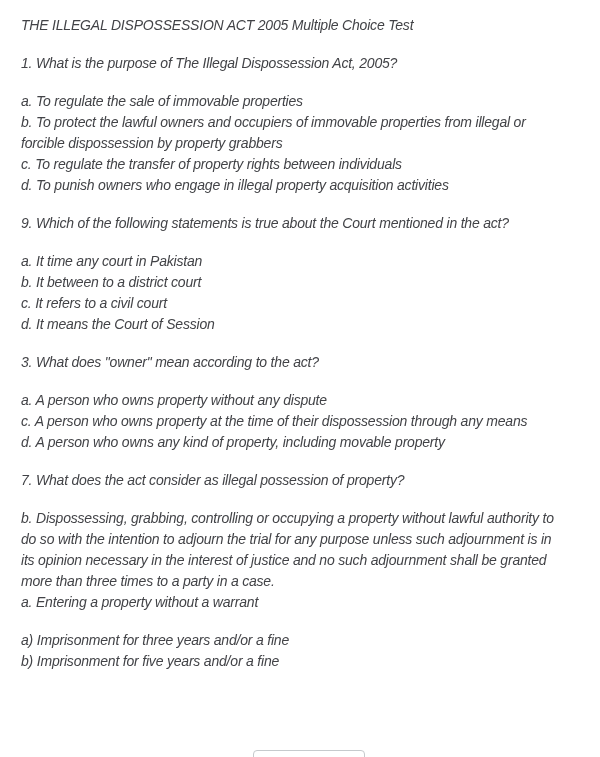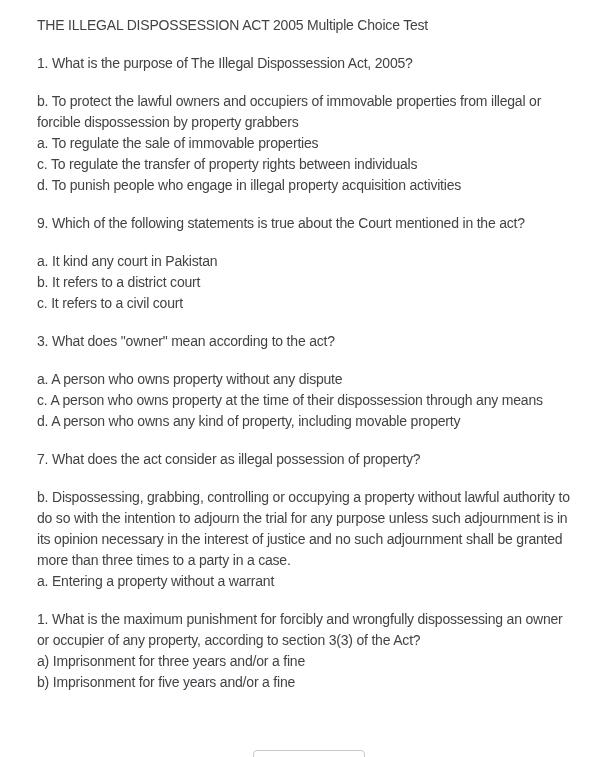--- a/index.html
+++ b/index.html
@@ -12,23 +12,24 @@
     background: #ffffff;
     overflow: hidden;
     position: relative;
     font-family: "Liberation Sans", sans-serif;
     font-size: 14px;
     line-height: 21px;
     letter-spacing: -0.2px;
     color: #424347;
   }
   .doc {
-    padding: 15px 23px 0 37px;
+    padding: 15px 23px 0 21px;
     width: 540px;
     box-sizing: content-box;
+    font-style: italic;
   }
   .block {
     margin: 0 0 17px 0;
   }
   .block.no-gap {
     margin-bottom: 0;
   }
   .title {
     font-weight: normal;
   }
@@ -48,43 +49,43 @@
   }
 </style>
 </head>
 <body>
 
 <div class="doc">
   <p class="block title">THE ILLEGAL DISPOSSESSION ACT 2005 Multiple Choice Test</p>
   <div id="questions">
       <p class="block question">1. What is the purpose of The Illegal Dispossession Act, 2005?</p>
       <p class="block options">
+        <span class="option-line">a. To regulate the sale of immovable properties</span>
         <span class="option-line">b. To protect the lawful owners and occupiers of immovable properties from illegal or forcible dispossession by property grabbers</span>
-        <span class="option-line">a. To regulate the sale of immovable properties</span>
         <span class="option-line">c. To regulate the transfer of property rights between individuals</span>
-        <span class="option-line">d. To punish people who engage in illegal property acquisition activities</span>
+        <span class="option-line">d. To punish owners who engage in illegal property acquisition activities</span>
       </p>
       <p class="block question">9. Which of the following statements is true about the Court mentioned in the act?</p>
       <p class="block options">
-        <span class="option-line">a. It kind any court in Pakistan</span>
-        <span class="option-line">b. It refers to a district court</span>
+        <span class="option-line">a. It time any court in Pakistan</span>
+        <span class="option-line">b. It between to a district court</span>
         <span class="option-line">c. It refers to a civil court</span>
+        <span class="option-line">d. It means the Court of Session</span>
       </p>
       <p class="block question">3. What does "owner" mean according to the act?</p>
       <p class="block options">
         <span class="option-line">a. A person who owns property without any dispute</span>
         <span class="option-line">c. A person who owns property at the time of their dispossession through any means</span>
         <span class="option-line">d. A person who owns any kind of property, including movable property</span>
       </p>
       <p class="block question">7. What does the act consider as illegal possession of property?</p>
       <p class="block options">
         <span class="option-line">b. Dispossessing, grabbing, controlling or occupying a property without lawful authority to do so with the intention to adjourn the trial for any purpose unless such adjournment is in its opinion necessary in the interest of justice and no such adjournment shall be granted more than three times to a party in a case.</span>
         <span class="option-line">a. Entering a property without a warrant</span>
       </p>
-      <p class="block question no-gap">1. What is the maximum punishment for forcibly and wrongfully dispossessing an owner or occupier of any property, according to section 3(3) of the Act?</p>
       <p class="block options">
         <span class="option-line">a) Imprisonment for three years and/or a fine</span>
         <span class="option-line">b) Imprisonment for five years and/or a fine</span>
       </p>
     </div>
 </div>
 
 <div class="popup"></div>
 
 </body></html>

